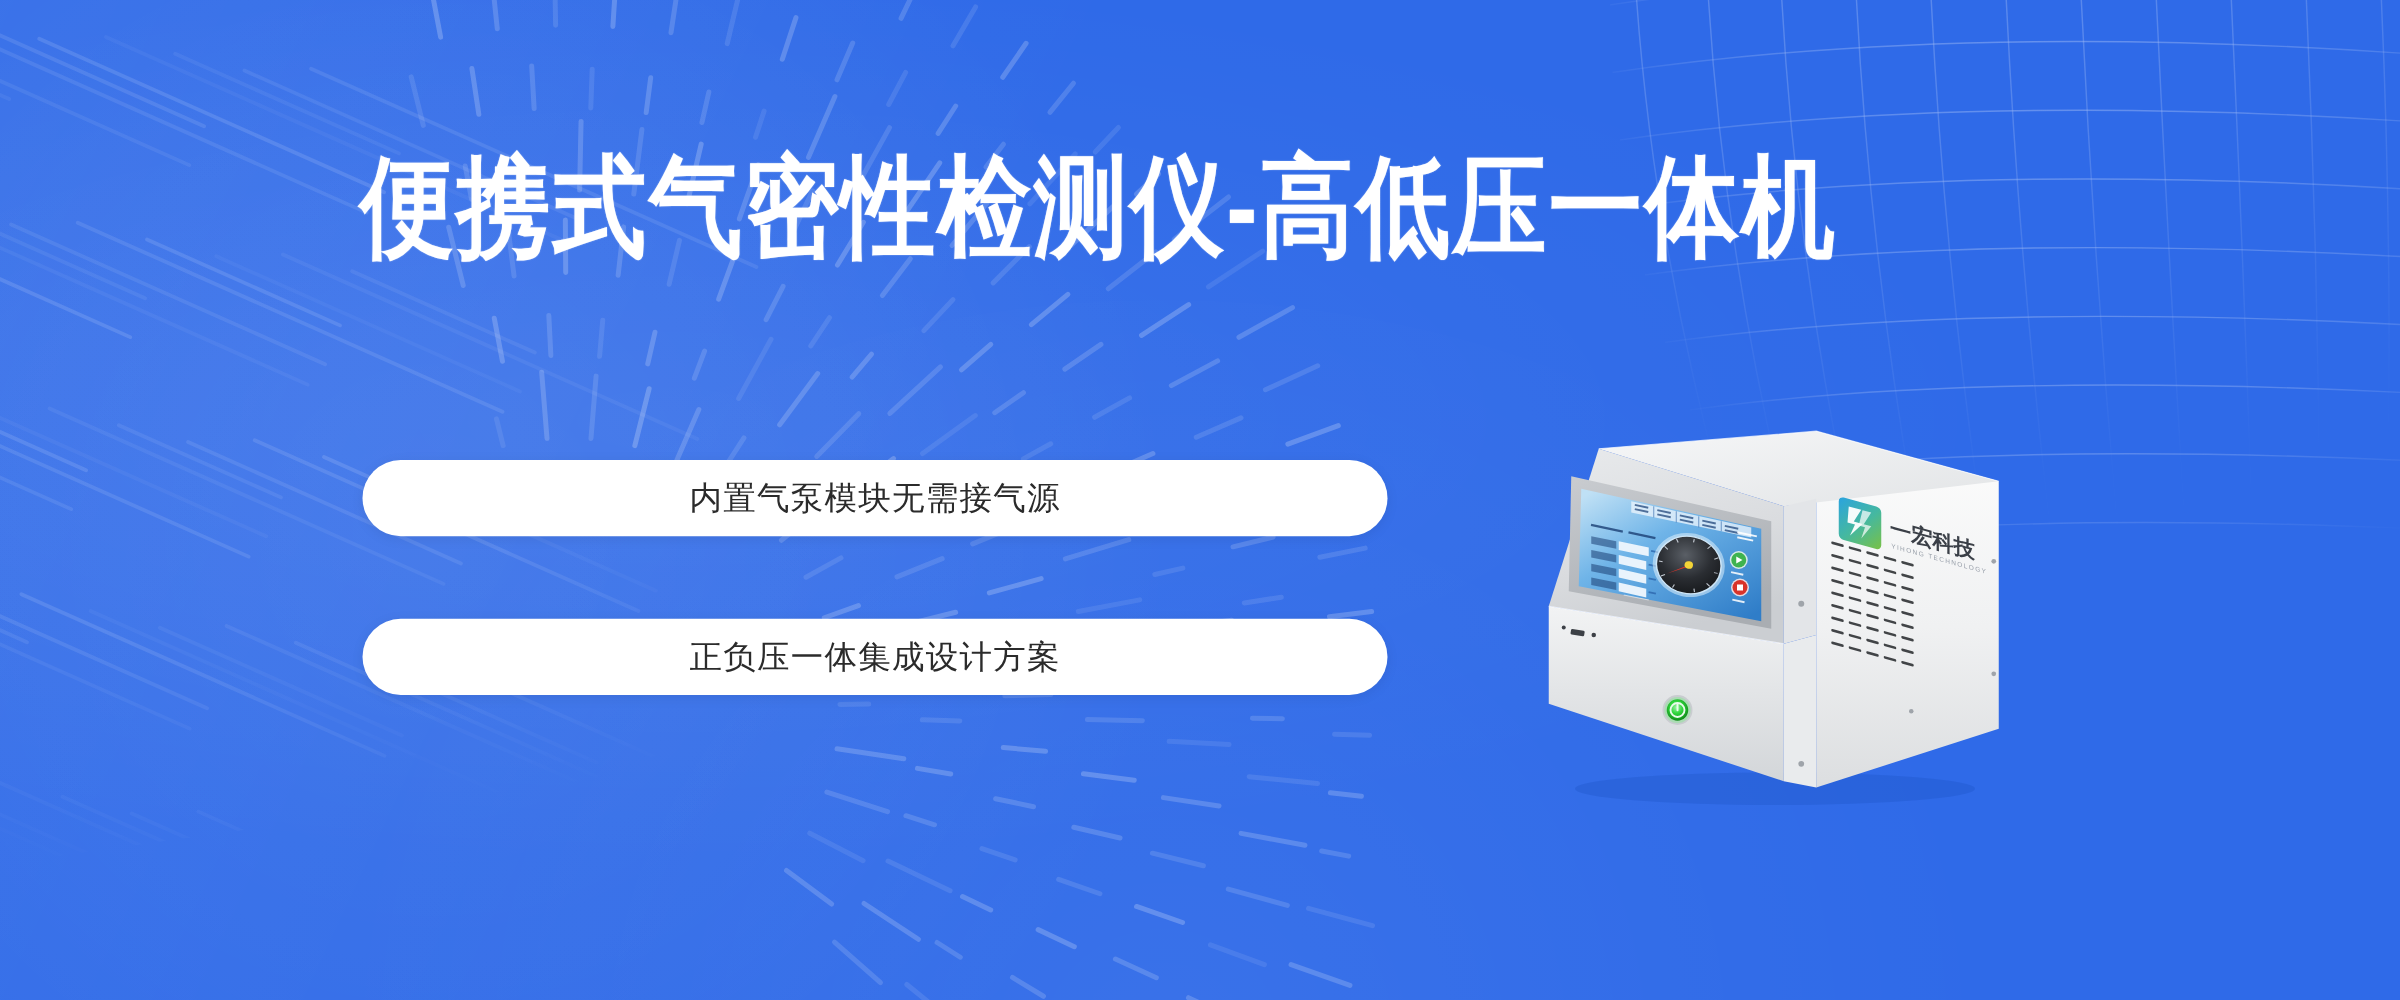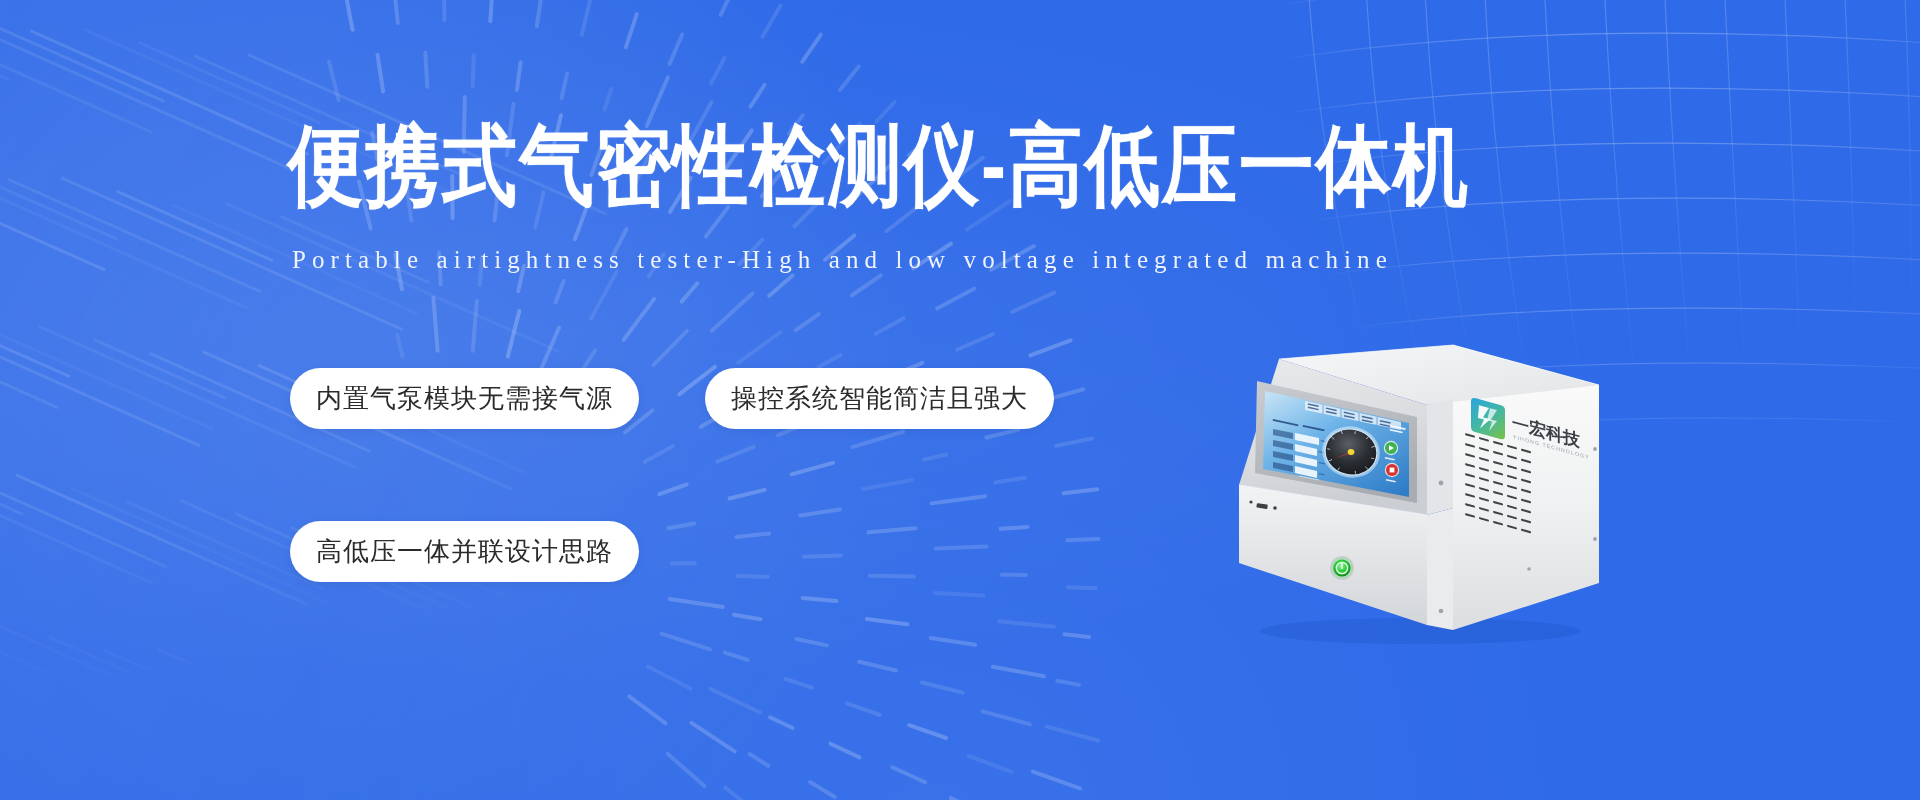--- a/index.html
+++ b/index.html
@@ -111,21 +111,21 @@
     color:#eef3ff;
     letter-spacing:6.1px;
     white-space:nowrap;
   }
 
   
   .pills{
     position:absolute; left:290px; top:368px;
     width:820px;
   }
-  .pill-row{ display:flex; gap:66px; margin-bottom:92px; }
+  .pill-row{ display:flex; gap:66px; margin-bottom:92px;flex-direction:column; }
   .pill-row:last-child{ margin-bottom:0; }
   .pill{
     background:#ffffff;
     border-radius:40px;
     height:61px;
     display:flex; align-items:center; justify-content:center;
     padding:0 26px;
     color:#2b2b2b;
     font-size:26px;
     letter-spacing:1px;
@@ -412,29 +412,27 @@
           <path d="M812,0 Q856,348 822,732"></path>
         </g>
       </svg>
     </div>
   </div>
 
   <div class="content">
 
     <h1 class="headline">便携式气密性检测仪-高低压一体机</h1>
 
-    <div class="subhead">Portable airtightness tester-High and low voltage integrated machine</div>
 
     <div class="pills">
       <div class="pill-row">
         <div class="pill">内置气泵模块无需接气源</div>
-        <div class="pill">操控系统智能简洁且强大</div>
+        <div class="pill">正负压一体集成设计方案</div>
       </div>
       <div class="pill-row">
-        <div class="pill">高低压一体并联设计思路</div>
       </div>
     </div>
 
     <div class="device">
       <svg viewBox="0 0 450 330" aria-hidden="true">
         <defs>
           <linearGradient id="sideG" x1="0" y1="0" x2="0" y2="1">
             <stop offset="0%" stop-color="#fdfdfd"></stop>
             <stop offset="55%" stop-color="#f0f1f2"></stop>
             <stop offset="100%" stop-color="#dcdee0"></stop>

